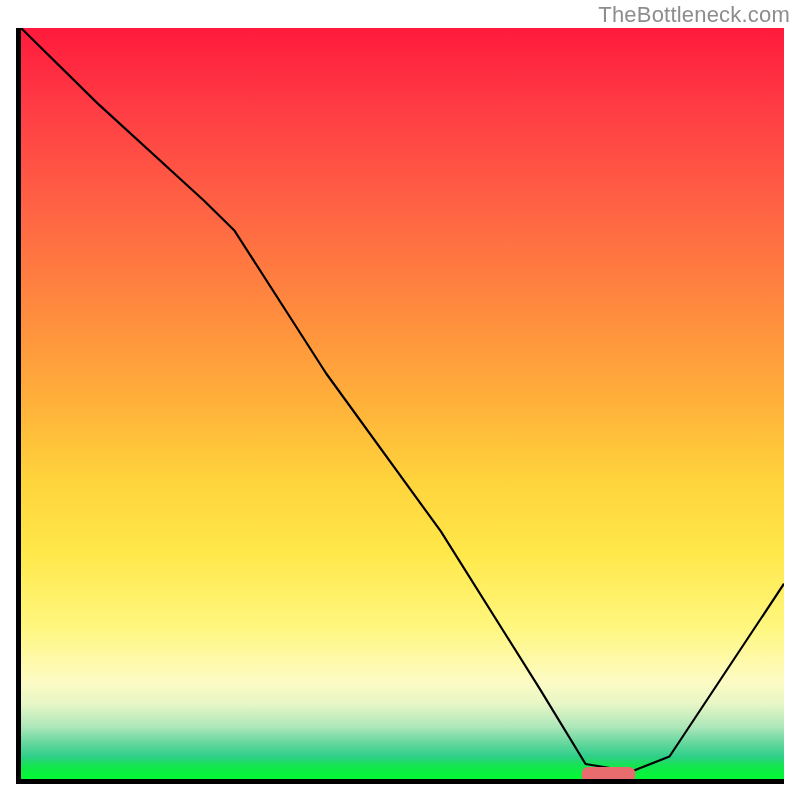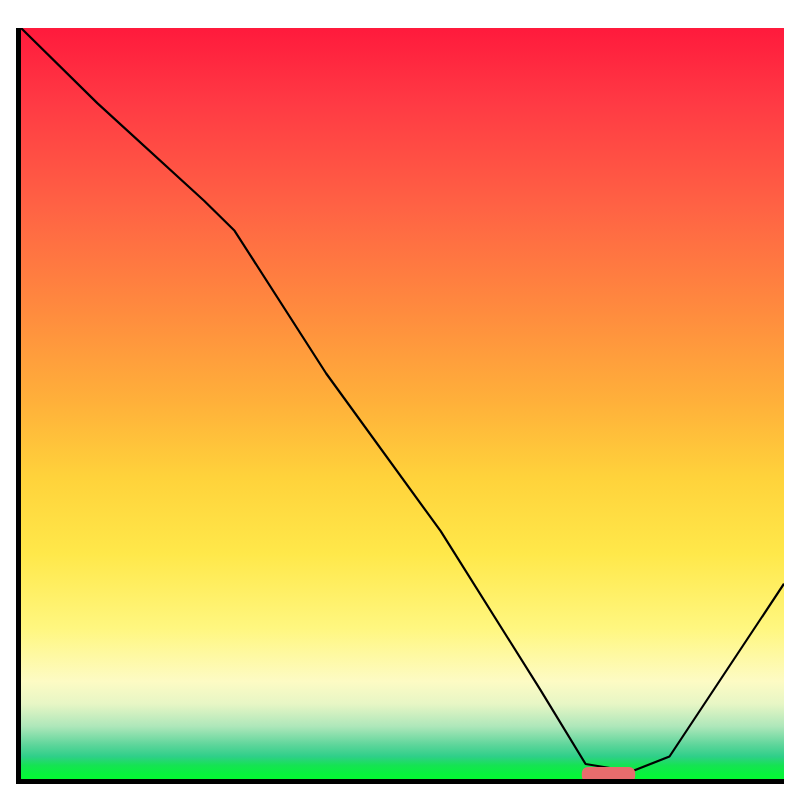--- a/index.html
+++ b/index.html
@@ -77,20 +77,21 @@
     stroke-linejoin: round;
   }
   .marker {
     fill: #e86c6d;
   }
 </style>
 </head>
 <body>
 
 <div class="canvas">
+  <div class="watermark">TheBottleneck.com</div>
 
   <div class="plot-area">
     <div class="gradient"></div>
 
     <svg class="overlay" viewBox="0 0 763 751" preserveAspectRatio="none">
       <path class="curve" d="M 0.0 0.0 L 76.3 75.1 L 183.1 172.7 L 213.6 202.8 L 305.2 345.5 L 419.7 503.2 L 518.8 660.9 L 564.6 736.0 L 610.4 743.5 L 648.5 728.5 L 763.0 555.7"></path>
       <rect class="marker" rx="6" ry="6" x="560.8" y="739.0" width="53.4" height="15.0"></rect>
     </svg>
   </div>
 </div>

